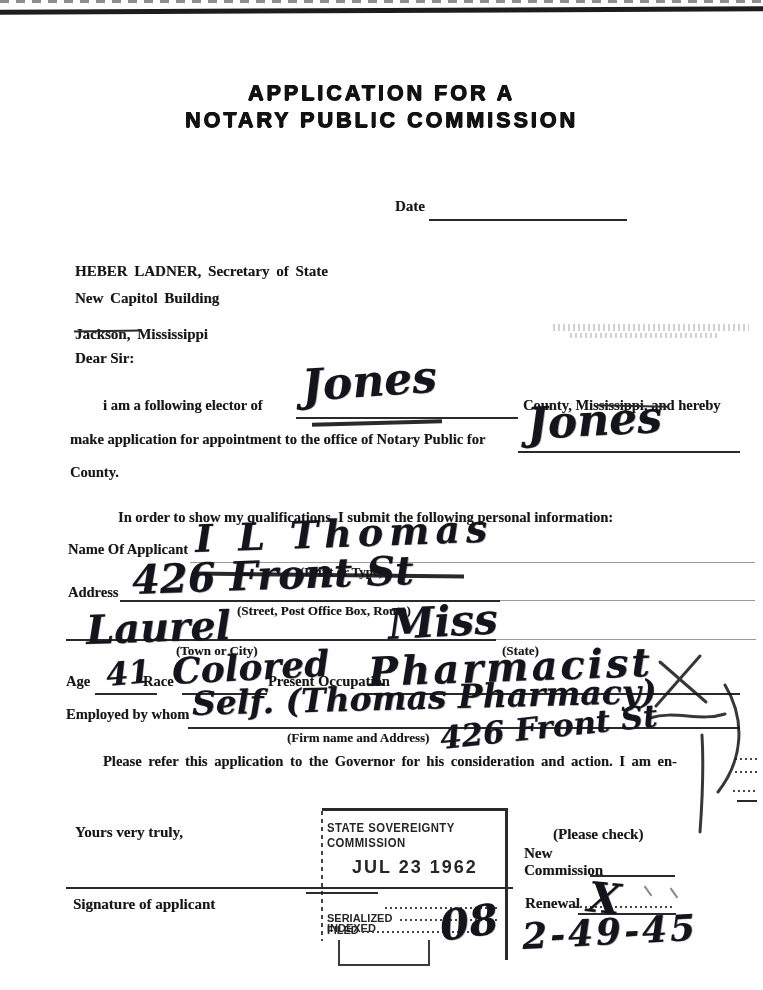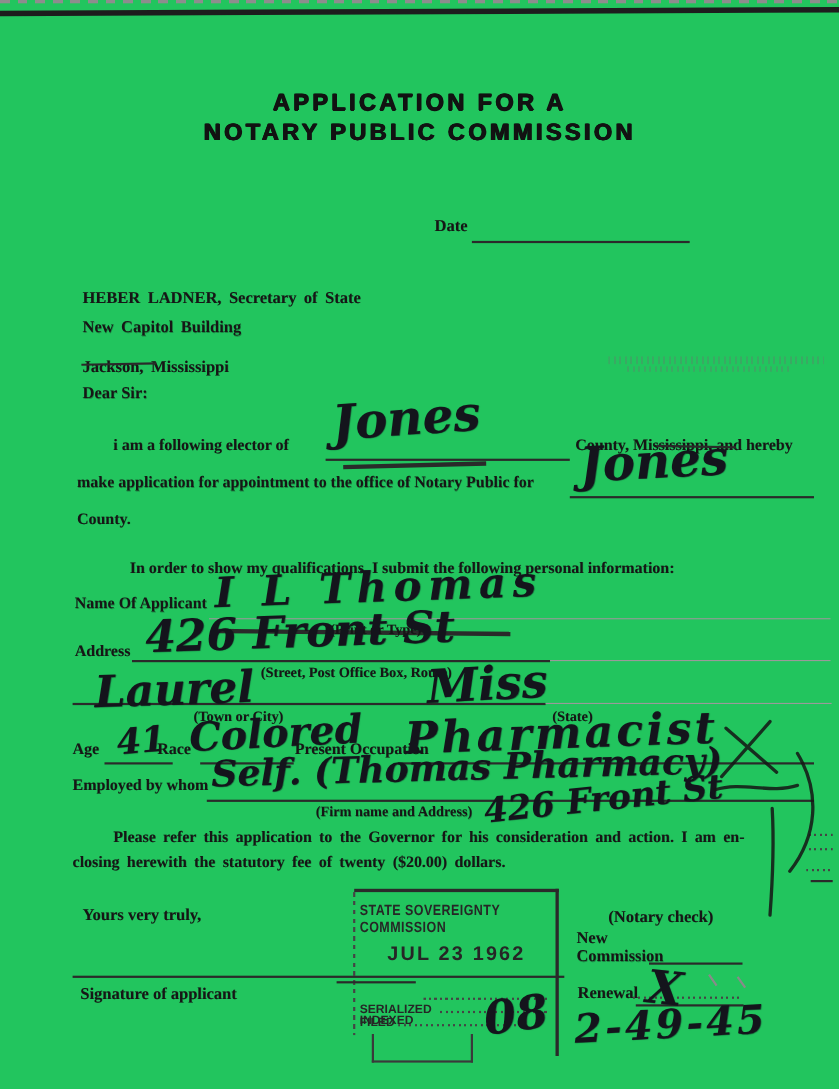--- a/index.html
+++ b/index.html
@@ -1,16 +1,16 @@
 <!DOCTYPE html>
 <html><head>
 <meta charset="utf-8">
 <style>
   html,body{margin:0;padding:0;background:#e8e8e8;}
-  .page{position:relative;width:763px;height:990px;background:#22c55e;overflow:hidden;
+  .page{position:relative;width:763px;height:990px;background:#ffffff;overflow:hidden;
         font-family:"Liberation Serif",serif;color:#161616;}
   .t{position:absolute;white-space:nowrap;font-weight:bold;font-size:14.5px;
      text-shadow:.4px .3px 0 rgba(20,20,20,.35);}
   .sm{font-size:13px;}
   .big{font-size:15px;}
   .js{word-spacing:3px;}
   .rule{position:absolute;background:#2a2a2a;}
   .grayrule{position:absolute;background:#9a9a9a;}
   .dotrule{position:absolute;height:2px;
      background:repeating-linear-gradient(90deg,#444 0 2px,transparent 2px 5px);}
@@ -97,21 +97,20 @@
   <div class="rule" style="left:362px;top:693px;width:378px;height:1.5px;"></div>
   <div class="hw" style="left:368px;top:648px;font-size:40px;letter-spacing:3px;transform:rotate(-2deg);">Pharmacist</div>
 
   <div class="t" style="left:66px;top:706px;text-align:right;">Employed by whom</div>
   <div class="rule" style="left:188px;top:727px;width:552px;height:1.5px;"></div>
   <div class="hw" style="left:192px;top:684px;font-size:33px;transform:rotate(-1.5deg);">Self. (Thomas Pharmacy)</div>
   <div class="t sm" style="left:287px;top:730px;">(Firm name and Address)</div>
   <div class="hw" style="left:440px;top:720px;font-size:31px;transform:rotate(-6deg);">426 Front St</div>
 
   <div class="t js" style="left:103px;top:753px;">Please refer this application to the Governor for his consideration and action. I am en-</div>
-  <div class="t js" style="left:66px;top:776px;">closing herewith the statutory fee of twenty ($20.00) dollars.</div>
 
   <div class="dotrule" style="left:735px;top:758px;width:22px;"></div>
   <div class="dotrule" style="left:735px;top:771px;width:22px;"></div>
   <div class="dotrule" style="left:733px;top:790px;width:24px;"></div>
   <div class="rule" style="left:737px;top:800px;width:20px;height:2px;"></div>
 
   <div class="t big" style="left:75px;top:824px;">Yours very truly,</div>
 
   <div class="rule" style="left:66px;top:887px;width:447px;height:2px;"></div>
   <div class="t big" style="left:73px;top:896px;">Signature of applicant</div>
@@ -124,21 +123,21 @@
   <div class="rule" style="left:306px;top:892px;width:72px;height:2px;"></div>
   <div class="stampTxt" style="left:327px;top:900px;font-size:11px;margin-top:22px;">INDEXED</div>
   <div class="dotrule" style="left:385px;top:907px;width:115px;"></div>
   <div class="stampTxt" style="left:327px;top:912px;font-size:11px;">SERIALIZED</div>
   <div class="dotrule" style="left:400px;top:919px;width:100px;"></div>
   <div class="stampTxt" style="left:327px;top:924px;font-size:11px;">FILED</div>
   <div class="dotrule" style="left:362px;top:931px;width:115px;"></div>
   <div class="artifact" style="left:338px;top:940px;width:88px;height:24px;border:2px solid #3a3a3a;border-top:none;"></div>
   <div class="hw" style="left:440px;top:902px;font-size:42px;transform:rotate(-8deg);">08</div>
 
-  <div class="t big" style="left:553px;top:826px;">(Notary check)</div>
+  <div class="t big" style="left:553px;top:826px;">(Please check)</div>
   <div class="t big" style="left:524px;top:845px;">New</div>
   <div class="t big" style="left:524px;top:862px;">Commission</div>
   <div class="rule" style="left:590px;top:875px;width:85px;height:1.5px;"></div>
   <div class="t big" style="left:525px;top:895px;">Renewal</div>
   <div class="dotrule" style="left:575px;top:906px;width:100px;"></div>
   <div class="rule" style="left:578px;top:913px;width:98px;height:2px;"></div>
   <div class="hw" style="left:588px;top:872px;font-size:42px;transform:rotate(6deg);">X</div>
   <div class="artifact" style="left:642px;top:890px;width:12px;height:2px;background:#8a8a8a;transform:rotate(55deg);"></div>
   <div class="artifact" style="left:668px;top:892px;width:12px;height:2px;background:#8a8a8a;transform:rotate(55deg);"></div>
   <div class="hw" style="left:522px;top:915px;font-size:36px;letter-spacing:3px;transform:rotate(-3deg);">2-49-45</div>

